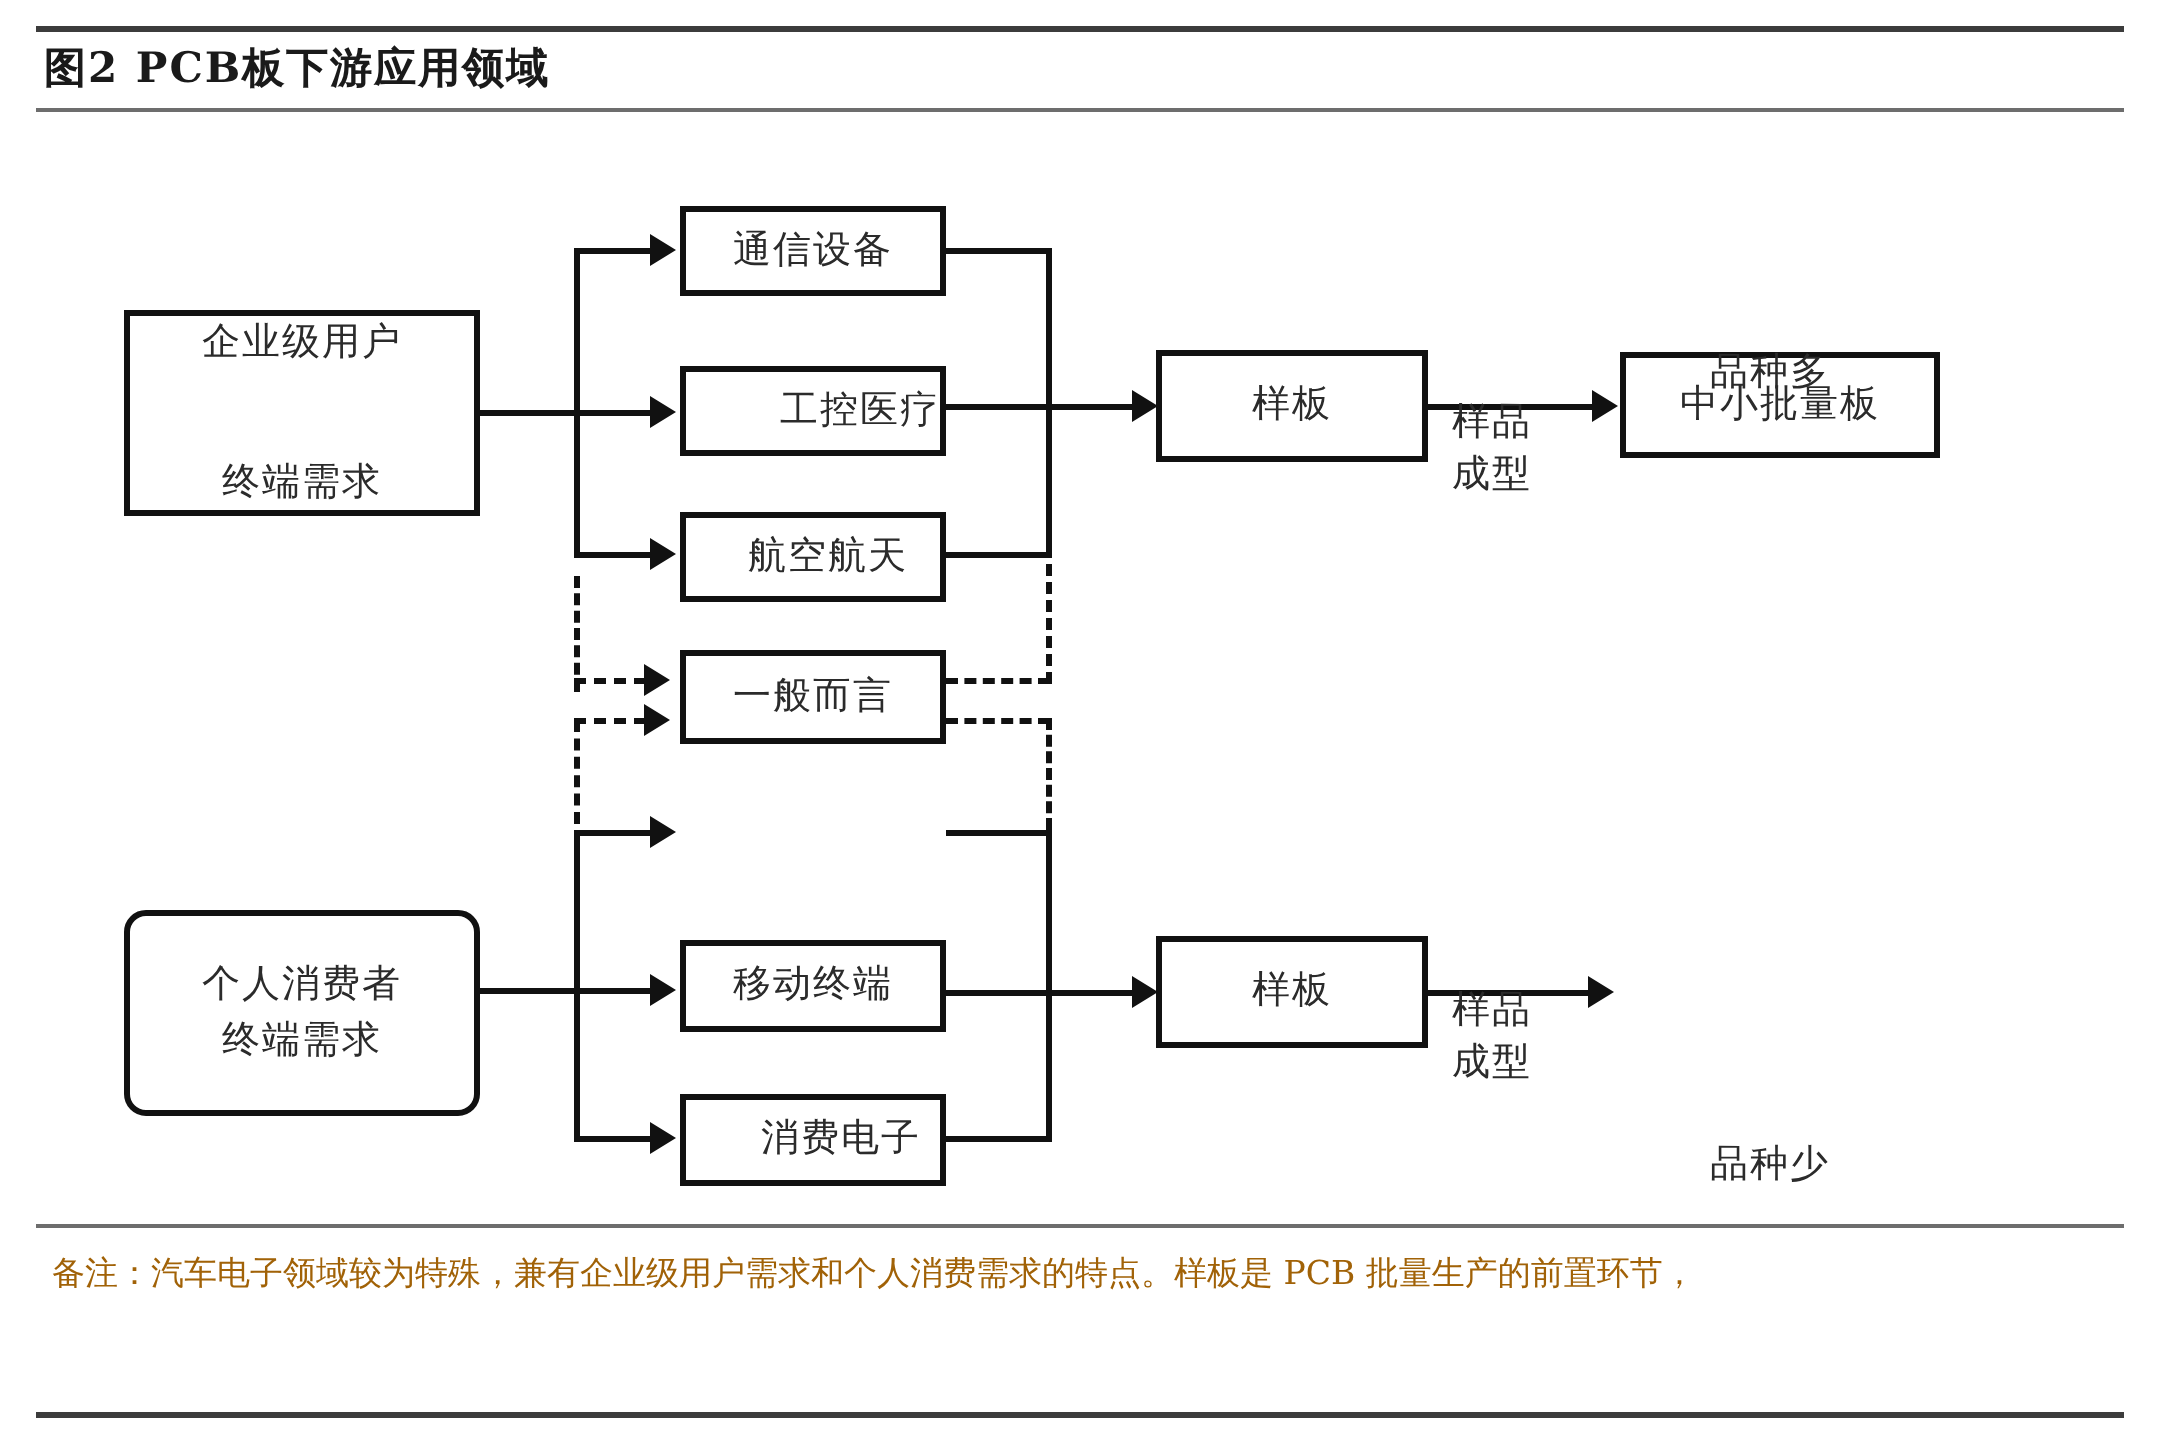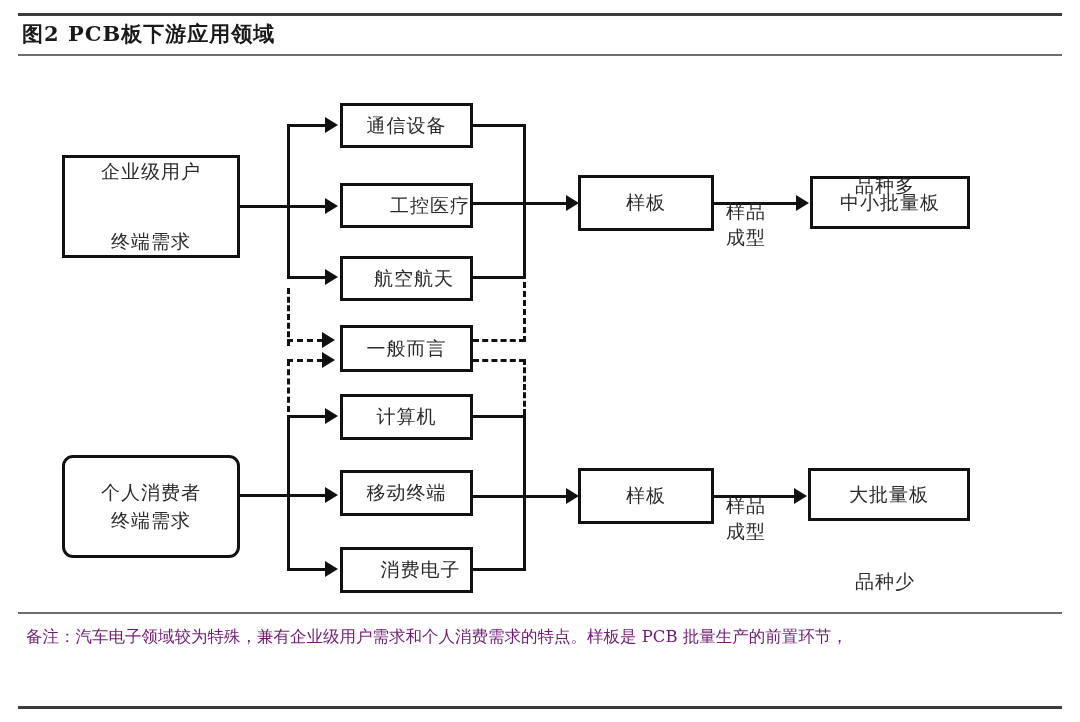--- a/index.html
+++ b/index.html
@@ -22,21 +22,21 @@
     white-space:nowrap;
   }
 
   
   .rule-foot{position:absolute;left:18px;top:612px;width:1044px;height:2px;background:#6d6d6d;}
   .rule-bottom{position:absolute;left:18px;top:706px;width:1044px;height:3px;background:#3c3c3c;}
   .note{
     position:absolute;left:26px;top:622px;width:1030px;
     font-size:16.5px;line-height:29px;
     font-family:"DejaVu Serif","Liberation Serif",serif;
-    color:#701a75;
+    color:#a16207;
   }
   .note div{white-space:nowrap;}
 
   
   .canvas{position:absolute;left:0;top:60px;width:1080px;height:552px;}
 
   .box{
     position:absolute;box-sizing:border-box;
     border:3px solid #111;background:#fff;
     display:flex;flex-direction:column;
@@ -100,23 +100,20 @@
     </div>
 
     <div class="box" style="left:340px;top:196px;width:133px;height:45px;padding-left:15px;">
       <span>航空航天</span>
     </div>
 
     <div class="box" style="left:340px;top:265px;width:133px;height:47px;">
       <span>一般而言</span>
     </div>
 
-    <div class="box" style="left:340px;top:334px;width:133px;height:46px;">
-      <span>计算机</span>
-    </div>
 
     <div class="box" style="left:340px;top:410px;width:133px;height:46px;">
       <span>移动终端</span>
     </div>
 
     <div class="box" style="left:340px;top:487px;width:133px;height:46px;padding-left:28px;">
       <span>消费电子</span>
     </div>
 
     <div class="box" style="left:578px;top:115px;width:136px;height:56px;">
@@ -124,23 +121,20 @@
     </div>
 
     <div class="box" style="left:578px;top:408px;width:136px;height:56px;">
       <span>样板</span>
     </div>
 
     <div class="box" style="left:810px;top:116px;width:160px;height:53px;text-align:center;">
       <span>中小批量板</span>
     </div>
 
-    <div class="box" style="left:808px;top:408px;width:162px;height:53px;">
-      <span>大批量板</span>
-    </div>
 
     <div class="free-label" style="left:855px;top:80px;">
       <span>品种多</span>
     </div>
 
     <div class="free-label" style="left:855px;top:476px;">
       <span>品种少</span>
     </div>
 
     <div class="free-label stack" style="left:726px;top:106px;">

